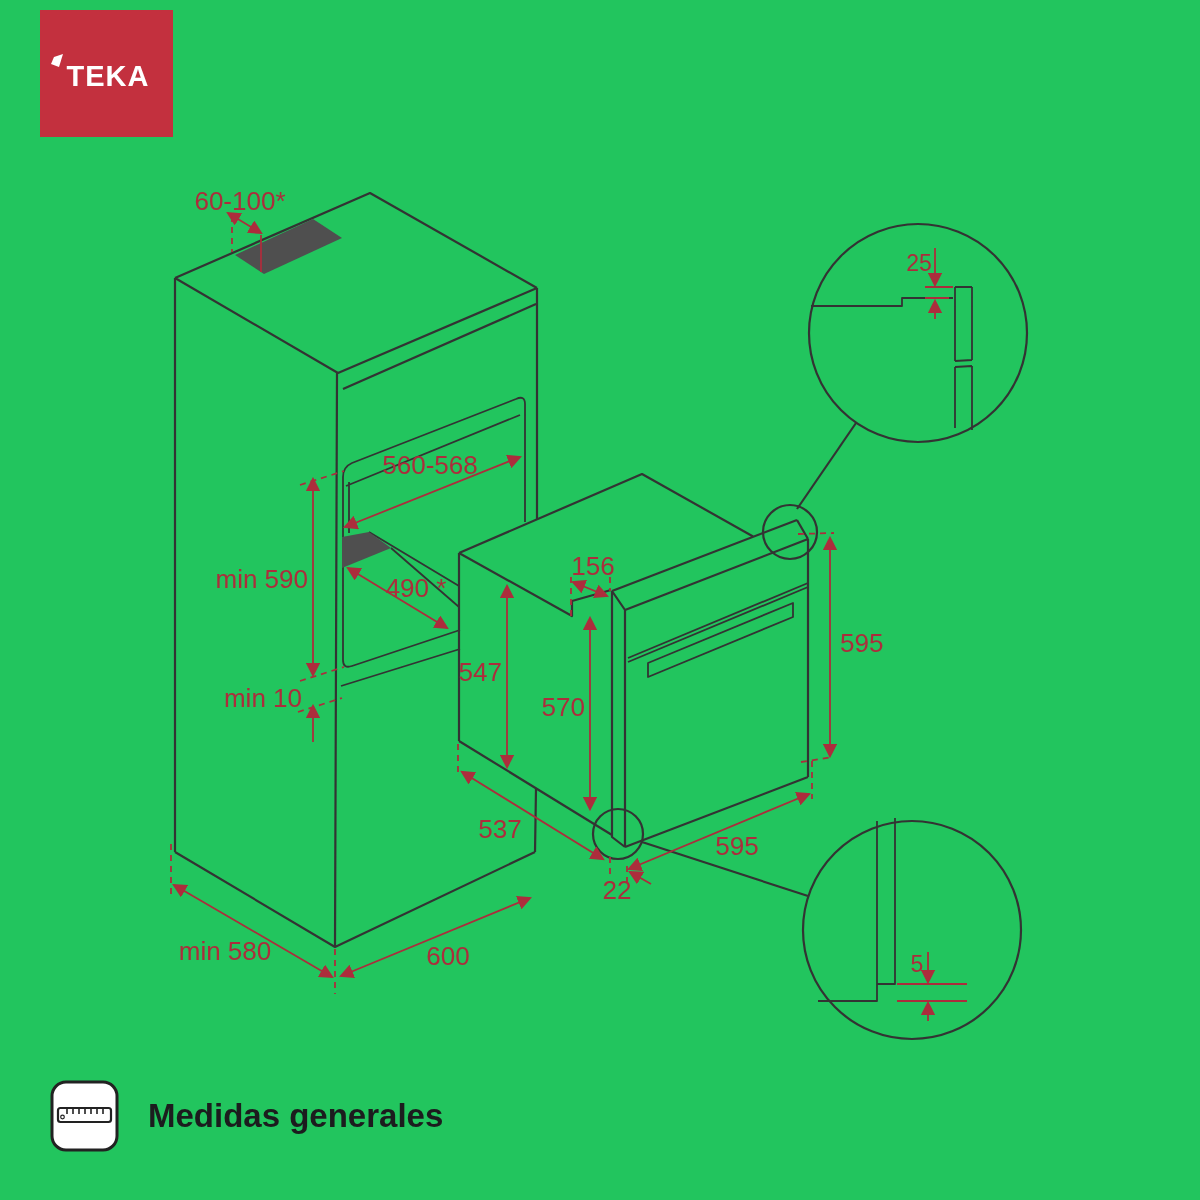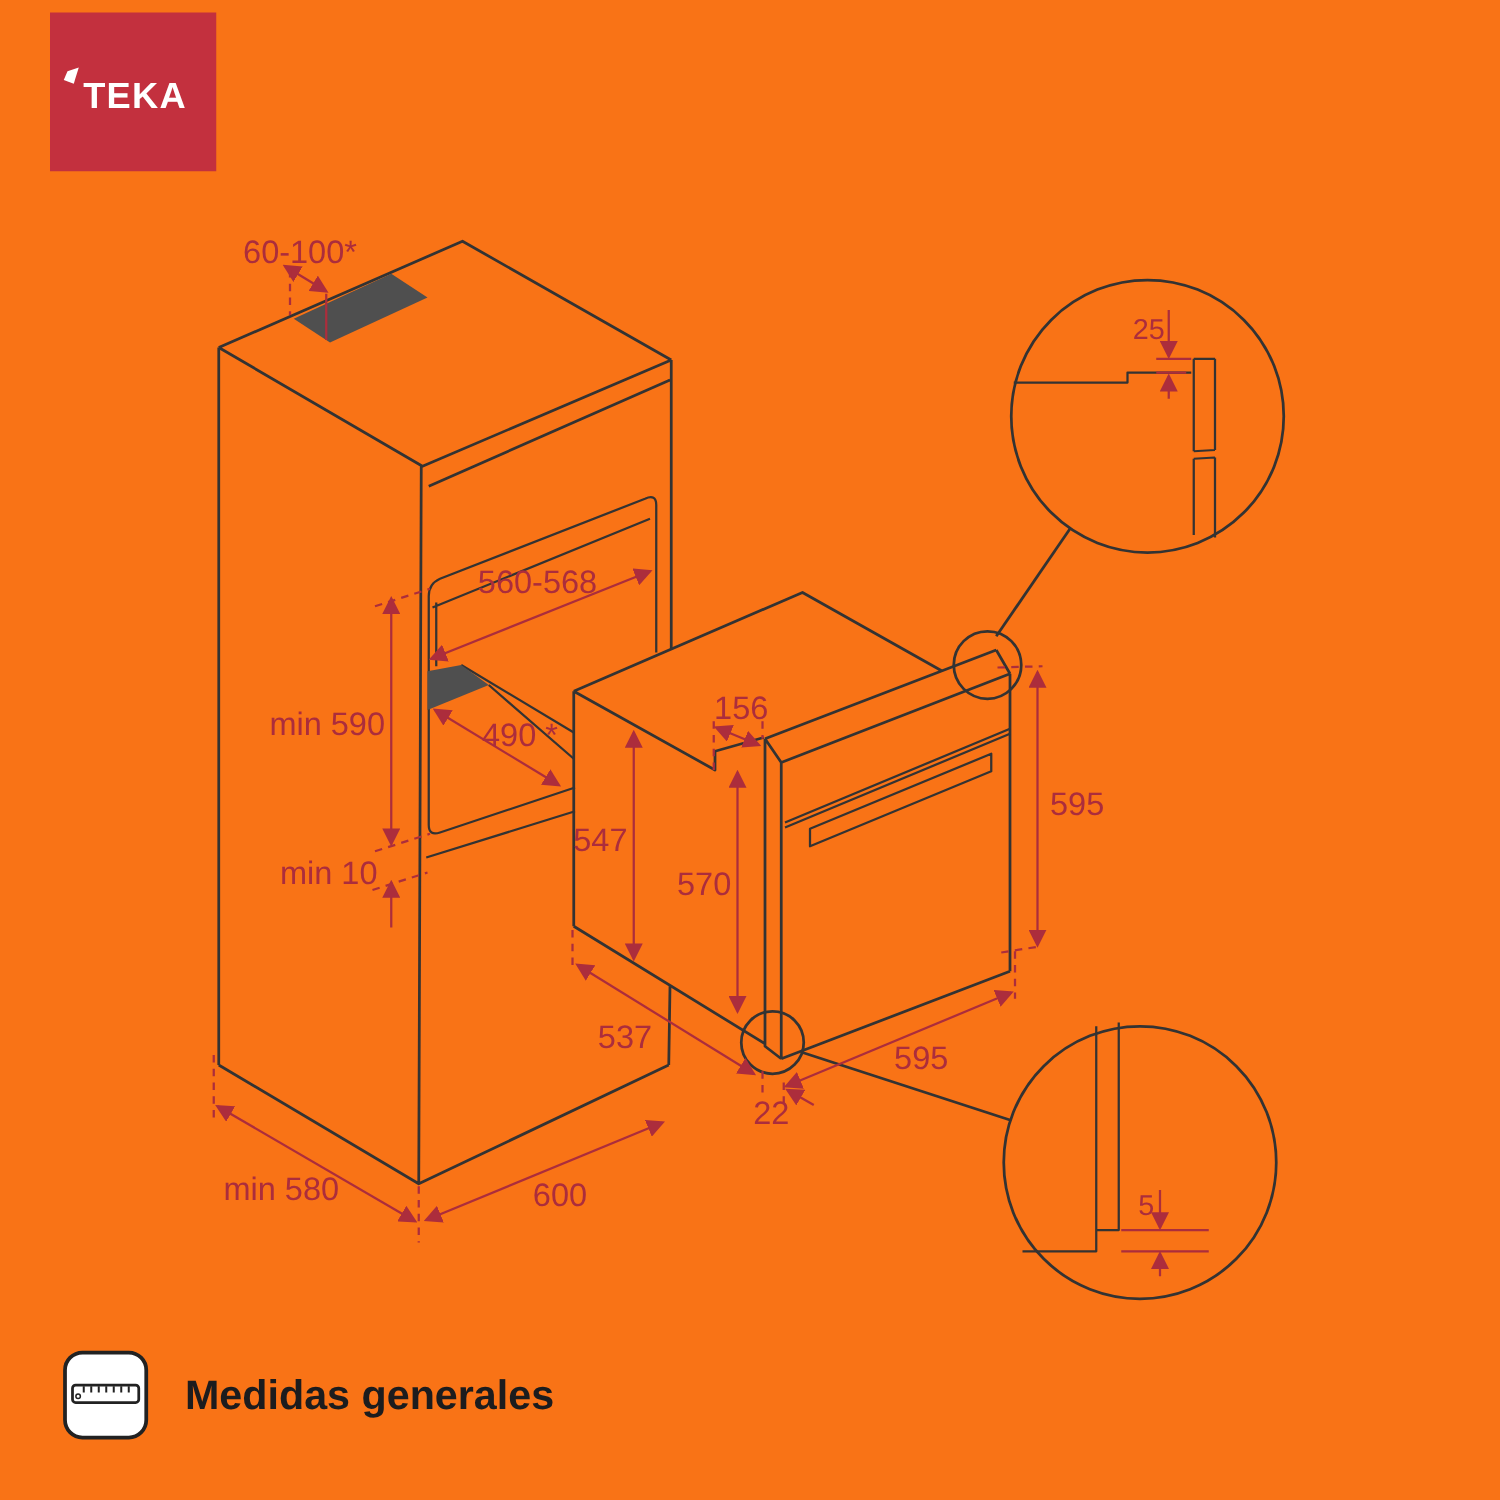--- a/index.html
+++ b/index.html
@@ -1,16 +1,16 @@
 <!DOCTYPE html>
 <html><head>
 <meta charset="utf-8">
 <style>
   html,body{margin:0;padding:0;background:#ffffff;}
-  .page{position:relative;width:1200px;height:1200px;background:#f97316;overflow:hidden;
+  .page{position:relative;width:1200px;height:1200px;background:#22c55e;overflow:hidden;
         font-family:"Liberation Sans", sans-serif;}
   svg text{font-family:"Liberation Sans", sans-serif;}
   .dimtxt{fill:#ac2d3c;font-size:26px;}
   .detailtxt{fill:#ac2d3c;font-size:23px;}
   .blk{stroke:#333333;fill:none;stroke-width:2.2;stroke-linejoin:round;}
   .blkthin{stroke:#333333;fill:none;stroke-width:1.8;stroke-linejoin:round;}
   .red{stroke:#ac2d3c;fill:none;stroke-width:1.8;}
   .reddash{stroke:#ac2d3c;fill:none;stroke-width:1.8;stroke-dasharray:6 5;}
   .shade{fill:#4f4f4f;stroke:none;}
   .logotxt{fill:#ffffff;font-size:29px;font-weight:bold;letter-spacing:1px;}

